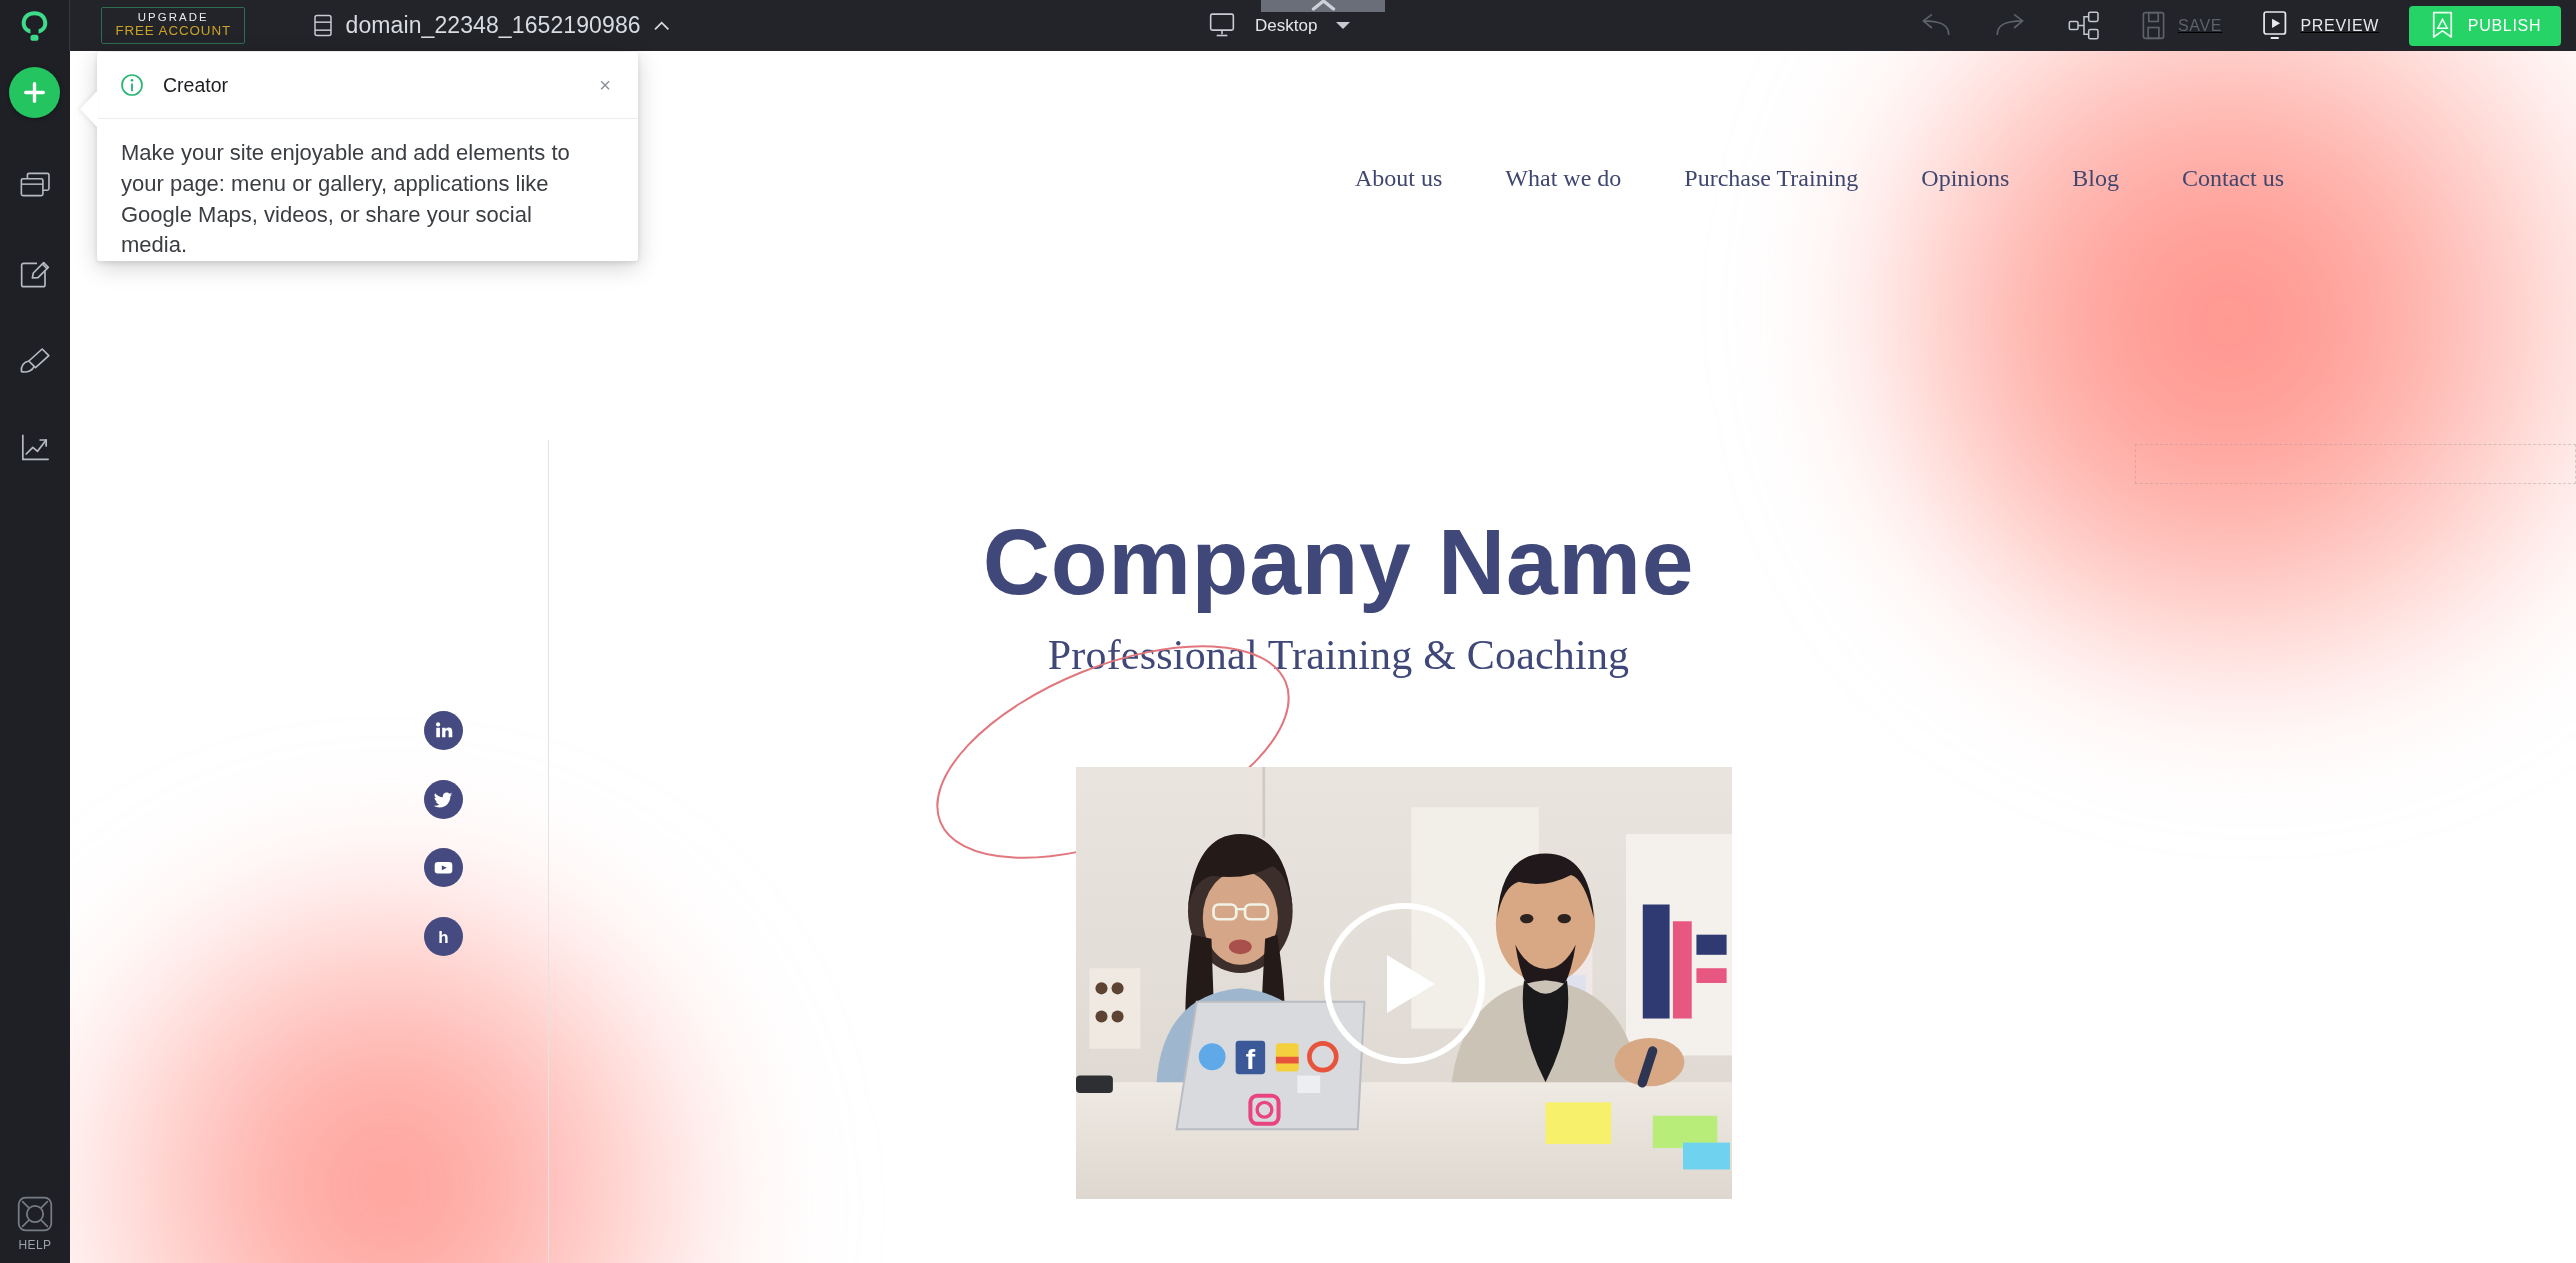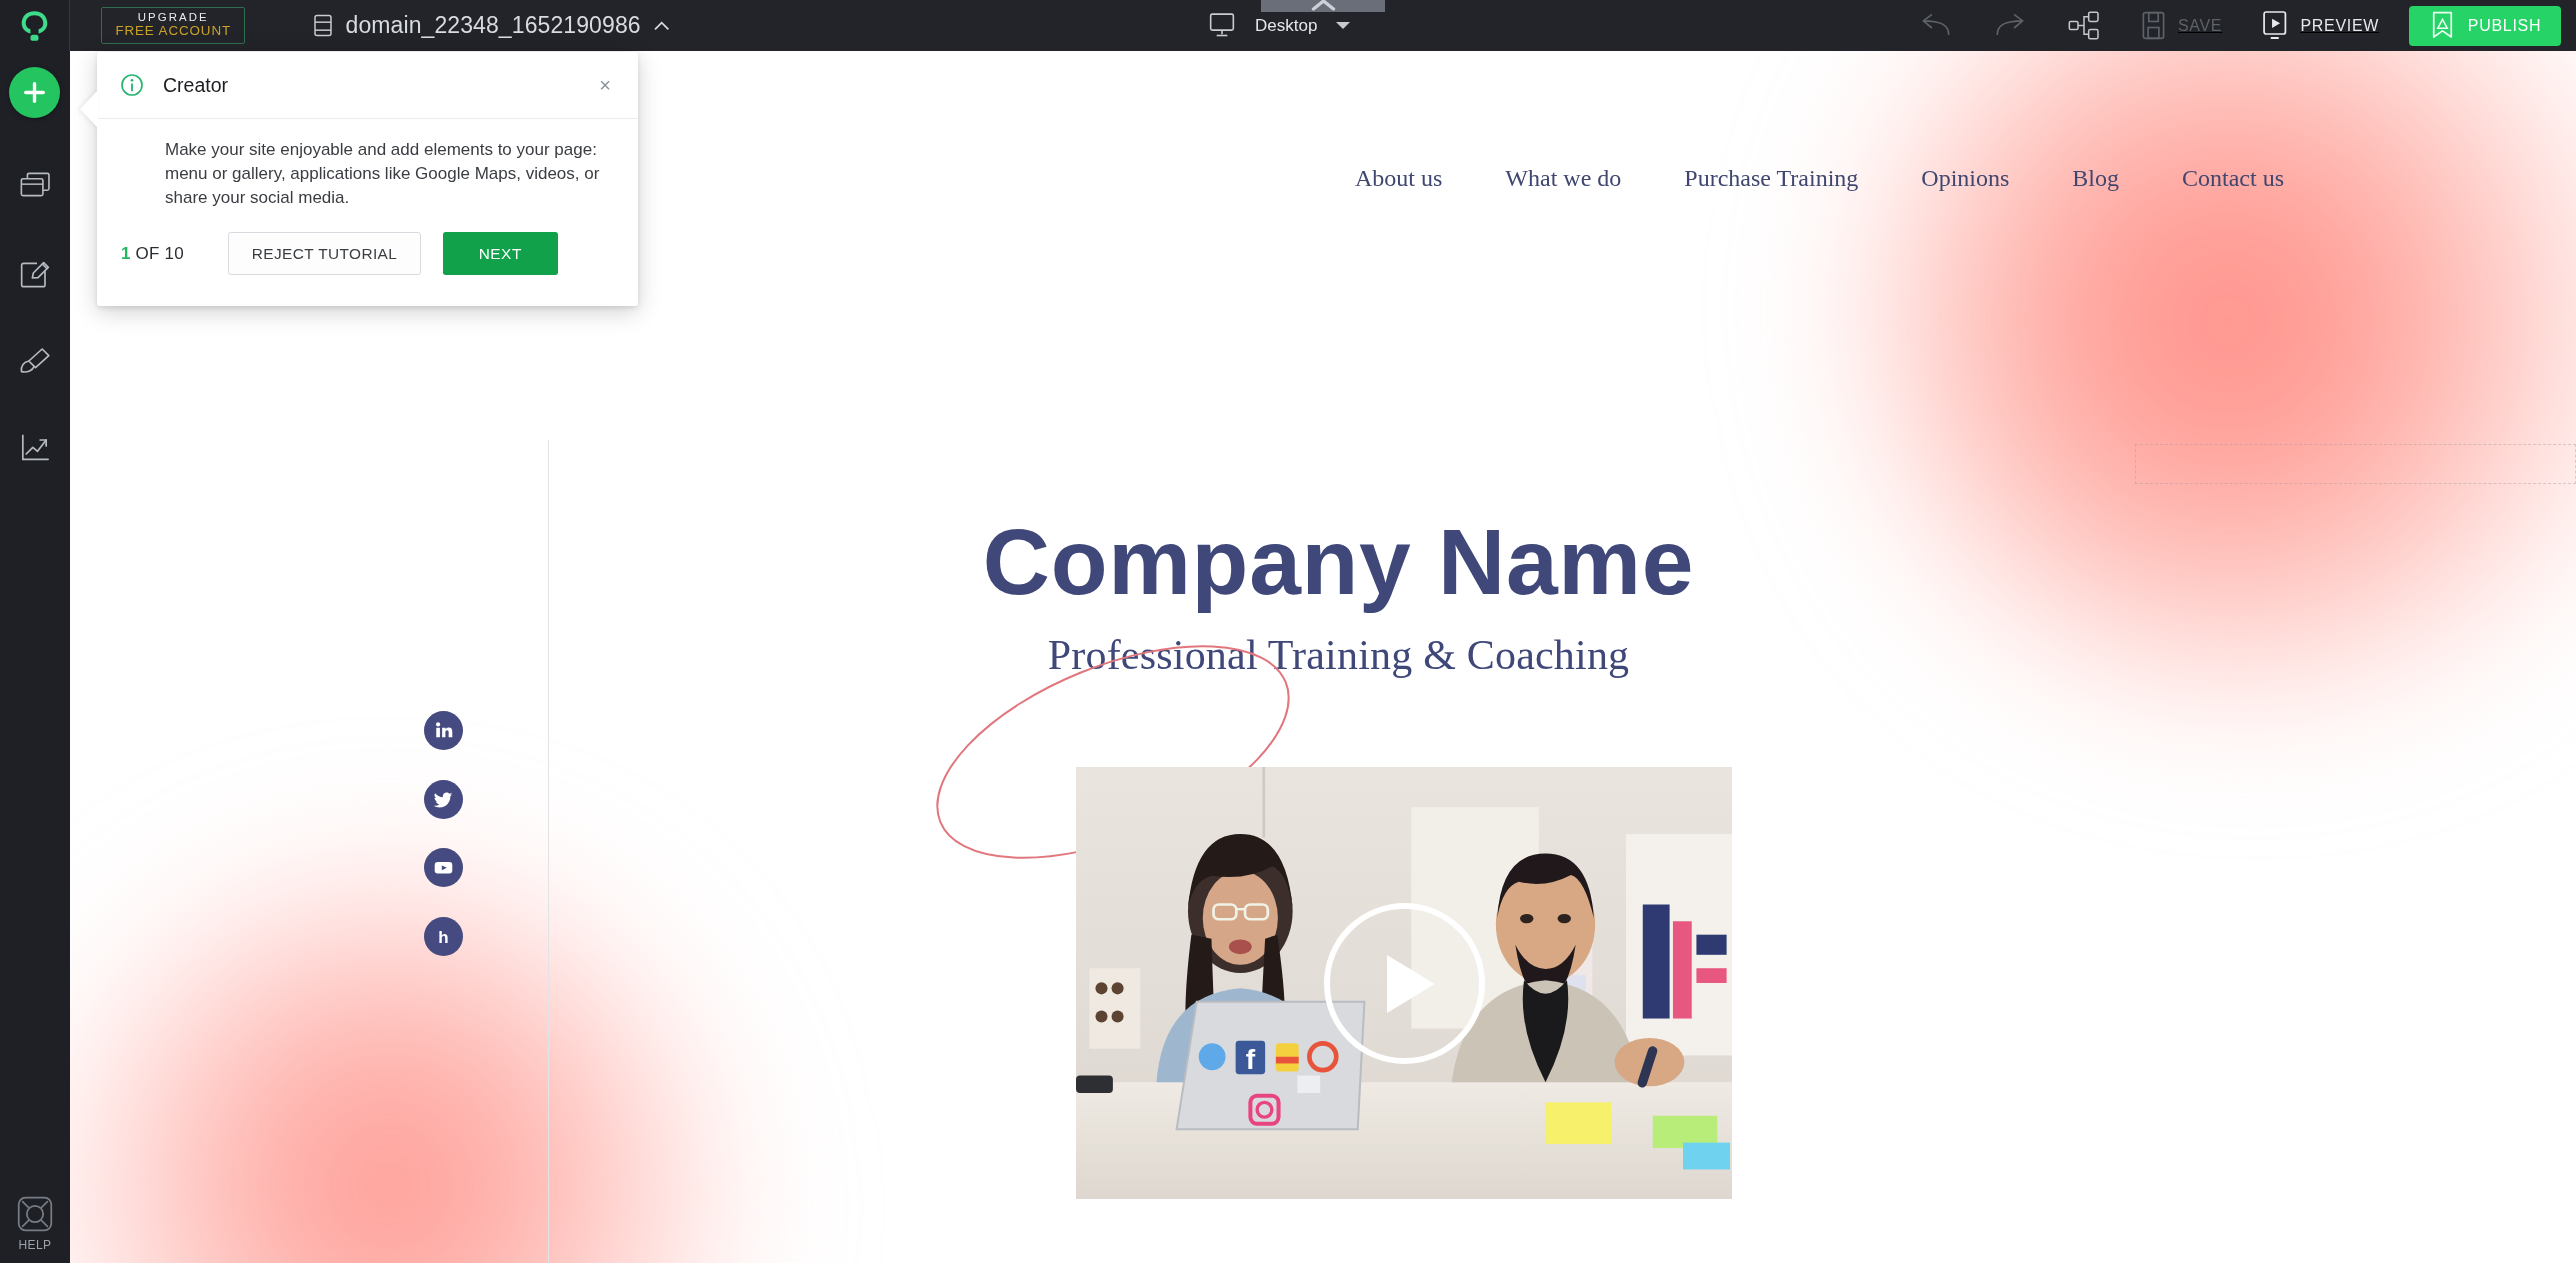--- a/index.html
+++ b/index.html
@@ -141,23 +141,22 @@
     border-bottom: 0.7px solid #eaecef;
   }
   .tut-info-icon { width: 24px; height: 24px; flex: 0 0 auto; }
   .tut-title { margin-left: 19px; font-size: 19.5px; font-weight: normal; color: #1c1e22; }
   .tut-close {
     margin-left: auto; color: #8d9299; font-size: 20px; line-height: 1;
     cursor: pointer; padding: 4px 4px;
   }
   .tut-body { padding: 19px 24px 0 24px; }
   .tut-text {
-    font-size: 17px; line-height: 1.40; color: #3a3d42;
+    font-size: 22px; line-height: 1.40; color: #3a3d42;
     max-width: 470px;
-    margin-left: 44px;
   }
   .tut-foot {
     display: flex; align-items: center;
     padding: 23px 24px 31px 24px;
   }
   .tut-counter { font-size: 17px; color: #2a2d32; letter-spacing: 0.2px; }
   .tut-counter .cur { color: #22b763; font-weight: bold; }
   .btn-reject {
     margin-left: 44px;
     height: 43px; padding: 0 23px;
@@ -554,21 +553,16 @@
         <circle cx="18" cy="18" r="15" fill="none" stroke="#2bb673" stroke-width="2.6"></circle>
         <circle cx="18" cy="11" r="2" fill="#2bb673"></circle>
         <rect x="16.6" y="15.5" width="2.8" height="12" rx="1.3" fill="#2bb673"></rect>
       </svg>
       <span class="tut-title">Creator</span>
       <span class="tut-close">×</span>
     </div>
     <div class="tut-body">
       <p class="tut-text">Make your site enjoyable and add elements to your page: menu or gallery, applications like Google Maps, videos, or share your social media.</p>
     </div>
-    <div class="tut-foot">
-      <span class="tut-counter"><span class="cur">1</span><span> OF 10</span></span>
-      <button class="btn-reject">REJECT TUTORIAL</button>
-      <button class="btn-next">NEXT</button>
-    </div>
   </div>
 
 </div>
 
 
 </body></html>

